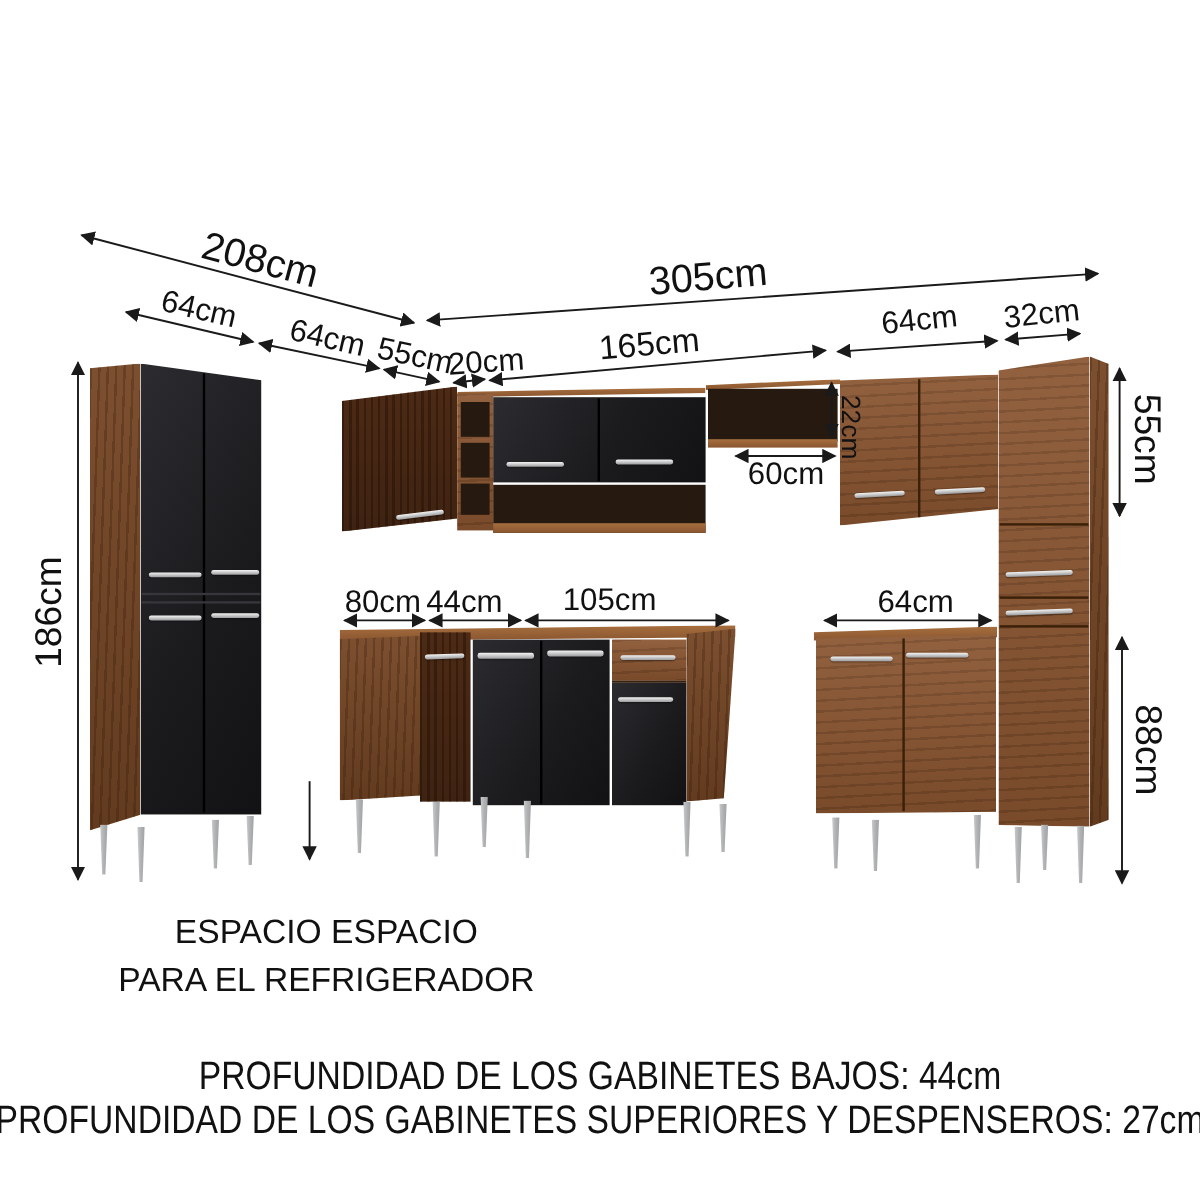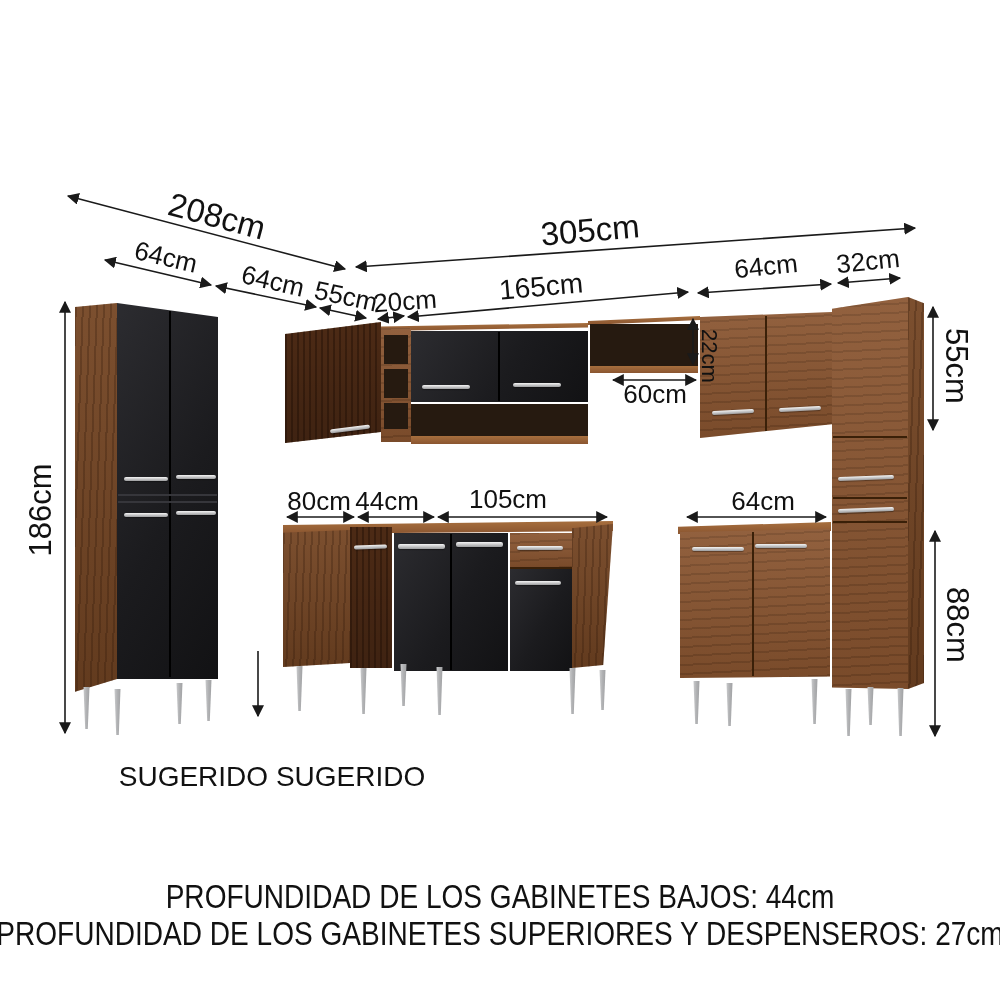--- a/index.html
+++ b/index.html
@@ -174,17 +174,18 @@
   <div class="dim lbl" style="left:40px;top:510px;font-size:31px;transform:translate(-50%,-50%) rotate(-90deg);">186cm</div>
   <div class="dim lbl" style="left:709px;top:356px;font-size:22px;transform:translate(-50%,-50%) rotate(90deg);">22cm</div>
   <div class="dim lbl" style="left:655px;top:394px;font-size:26px;transform:translate(-50%,-50%);">60cm</div>
   <div class="dim lbl" style="left:956px;top:366px;font-size:31px;transform:translate(-50%,-50%) rotate(90deg);">55cm</div>
   <div class="dim lbl" style="left:319px;top:501px;font-size:26px;transform:translate(-50%,-50%);">80cm</div>
   <div class="dim lbl" style="left:387px;top:501px;font-size:26px;transform:translate(-50%,-50%);">44cm</div>
   <div class="dim lbl" style="left:508px;top:499px;font-size:26px;transform:translate(-50%,-50%);">105cm</div>
   <div class="dim lbl" style="left:763px;top:501px;font-size:26px;transform:translate(-50%,-50%);">64cm</div>
   <div class="dim lbl" style="left:957px;top:625px;font-size:31px;transform:translate(-50%,-50%) rotate(90deg);">88cm</div>
 
-  <div class="note lbl" style="left:272px;top:777px;font-size:28px;transform:translate(-50%,-50%);">SUGERIDO SUGERIDO</div>
+  <div class="note lbl" style="left:272px;top:777px;font-size:28px;transform:translate(-50%,-50%);">ESPACIO ESPACIO</div>
+  <div class="note lbl" style="left:272px;top:817px;font-size:28px;transform:translate(-50%,-50%);">PARA EL REFRIGERADOR</div>
   <div class="note lbl" style="left:500px;top:896px;font-size:33px;transform:translate(-50%,-50%) scaleX(0.85);">PROFUNDIDAD DE LOS GABINETES BAJOS: 44cm</div>
   <div class="note lbl" style="left:500px;top:933px;font-size:33px;transform:translate(-50%,-50%) scaleX(0.85);">PROFUNDIDAD DE LOS GABINETES SUPERIORES Y DESPENSEROS: 27cm</div>
 
 </div>
 
 </body></html>

